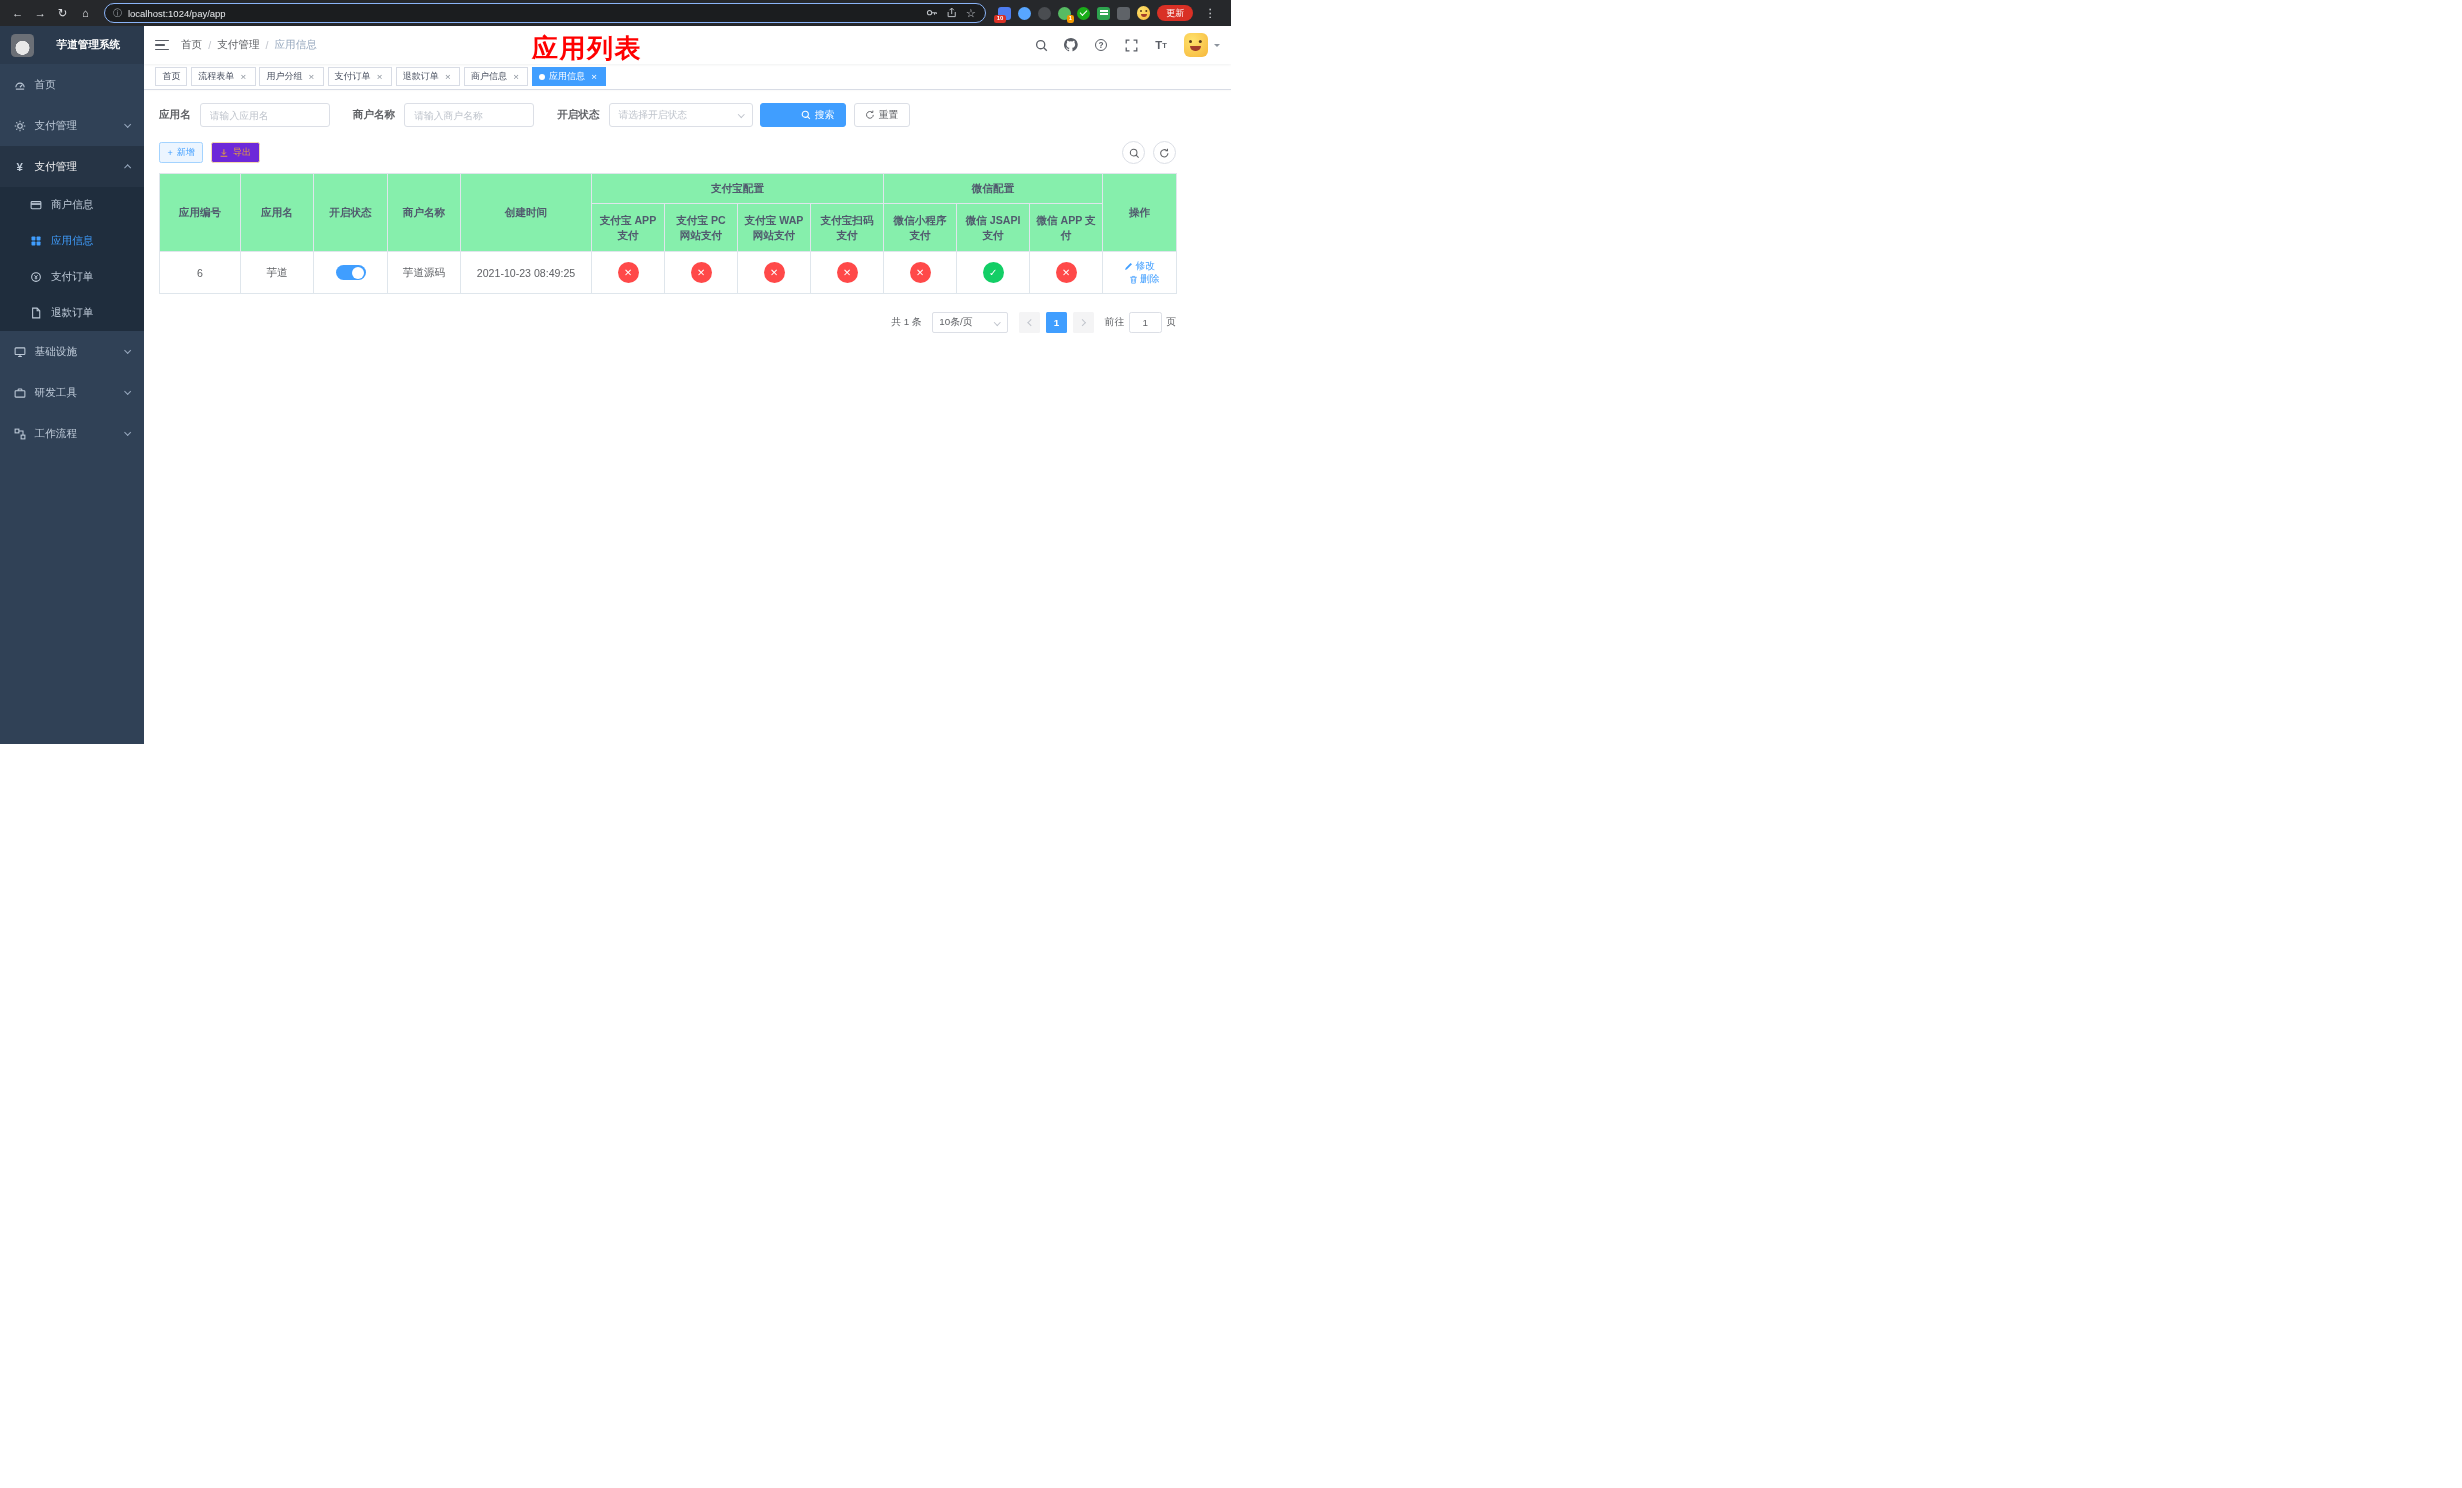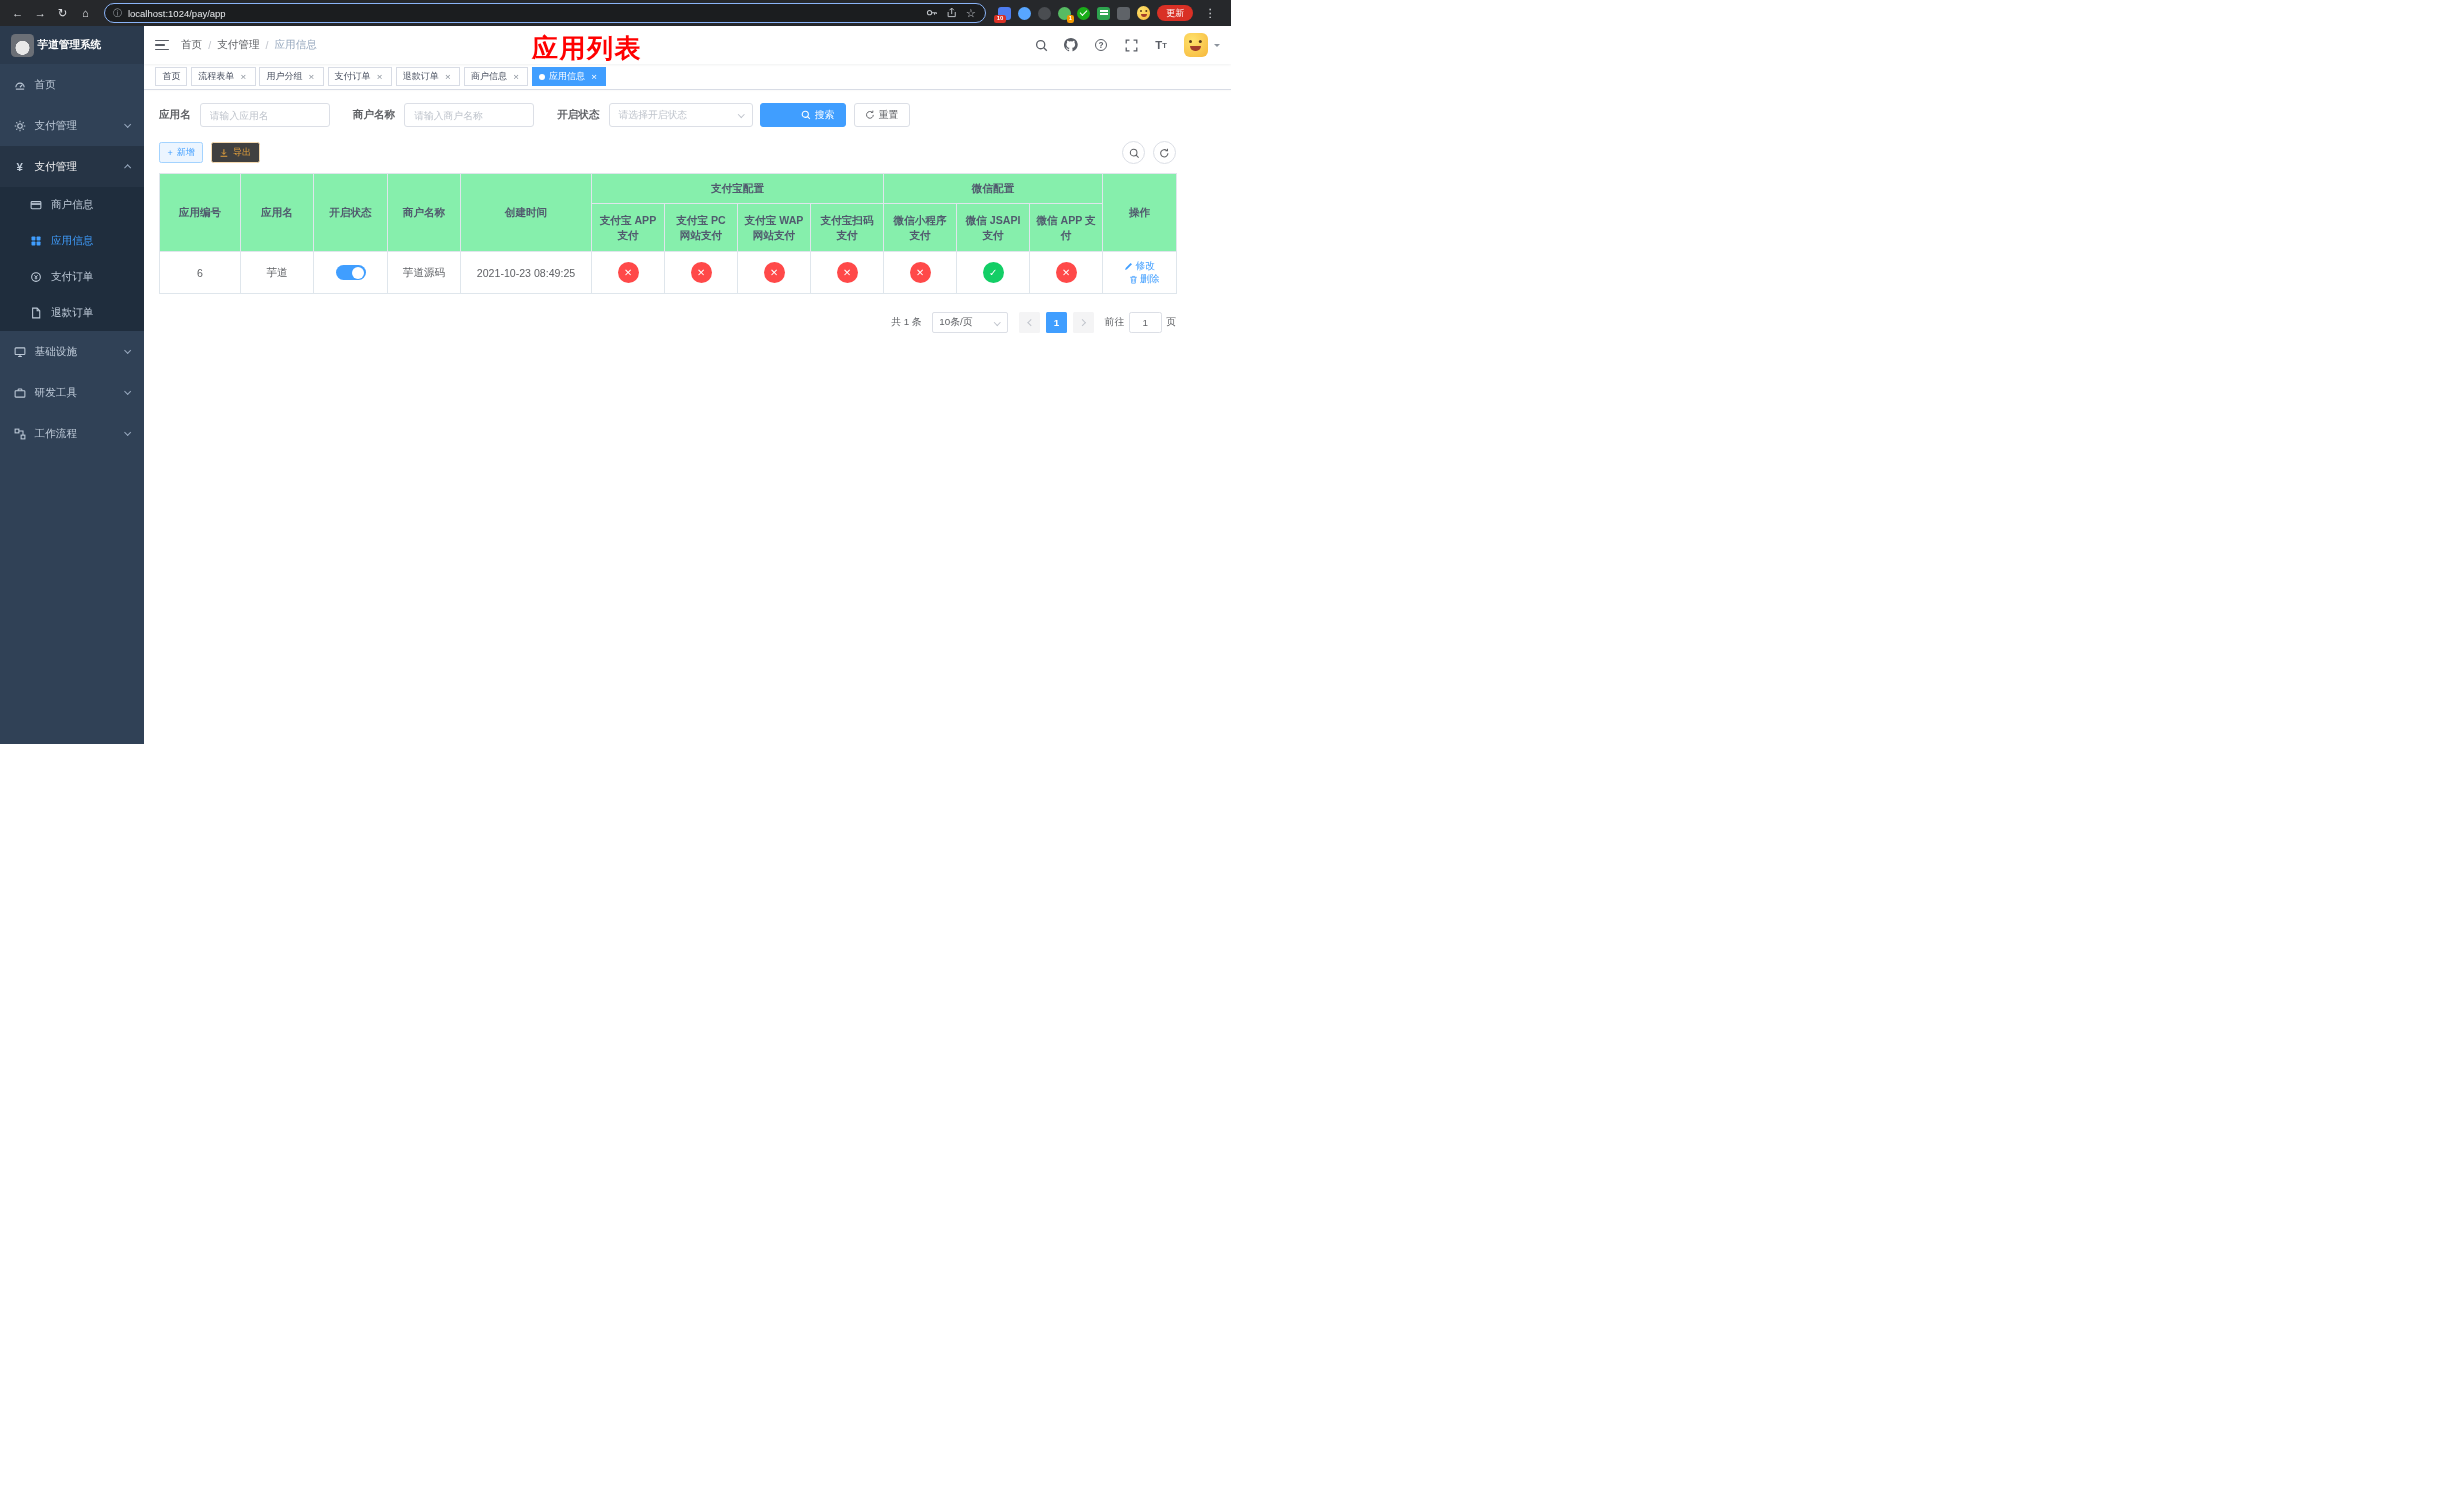--- a/index.html
+++ b/index.html
@@ -31,21 +31,21 @@
                          background: #5b3a1a; box-shadow: 5.3px 0 0 #5b3a1a; }
   .emoji.small::after { content: ""; position: absolute; left: 3.8px; top: 7.6px; width: 6px; height: 3px;
                         border-radius: 0 0 6px 6px; background: #a33d2a; }
   .update-btn { background: #d93025; color: #fff; font-size: 9px; height: 16.7px; line-height: 16.7px; padding: 0 9px;
                 border-radius: 9px; flex: none; cursor: pointer; }
   .more-dots { color: #dfe1e5; font-size: 11.4px; padding: 0 4.5px; cursor: pointer; }
 
   
   .app { display: flex; height: 719px; }
   .sidebar { width: 144px; background: #304156; flex: none; display: flex; flex-direction: column; }
-  .logo-row { height: 38px; display: flex; align-items: center; gap: 4px; padding: 0 10.6px; background: #2b3a4d; cursor: pointer; }
+  .logo-row { height: 38px; display: flex; align-items: center; gap: 23px; padding: 0 10.6px; background: #2b3a4d; cursor: pointer; }
   .logo-img { width: 23px; height: 23px; border-radius: 4.5px; background: radial-gradient(circle at 50% 60%, #e8e8e8 0 38%, #6b6f76 40% 100%); flex: none; }
   .logo-title { color: #fff; font-size: 10.6px; font-weight: bold; white-space: nowrap; }
   .menu { flex: 1; overflow: hidden; }
   .menu-item { height: 41px; display: flex; align-items: center; gap: 9px; padding: 0 13.6px; color: #bfcbd9; font-size: 10.6px; cursor: pointer; }
   .menu-item svg, .menu-item .yen { width: 12px; height: 12px; flex: none; color: #bfcbd9; }
   .menu-item .yen { font-size: 11.4px; font-weight: bold; line-height: 12px; text-align: center; }
   .menu-item .label { flex: 1; }
   .menu-item.parent-open { background: #263445; color: #f4f4f5; }
   .submenu { background: #1f2d3d; }
   .submenu .menu-item { height: 36px; padding-left: 30px; }
@@ -105,21 +105,21 @@
                border-bottom: 1.1px solid #c0c4cc; transform: rotate(45deg); margin-top: -1.5px; }
   .btn { height: 24px; border-radius: 3px; border: 0.8px solid transparent; font-size: 9.8px; display: inline-flex; align-items: center;
          gap: 3.8px; padding: 0 10.6px; cursor: pointer; background: #fff; font-family: inherit; }
   .btn-primary { background: #409eff; border-color: #409eff; color: #fff; margin-right: 7.6px; padding-left: 40px; }
   .btn-default { border-color: #dcdfe6; color: #606266; }
   .btn svg { width: 9.8px; height: 9.8px; }
 
   .toolbar-row { display: flex; align-items: center; margin-bottom: 9px; }
   .btn-mini { height: 21px; font-size: 9px; padding: 0 7.6px; border-radius: 2.3px; }
   .btn-plain-primary { background: #ecf5ff; border-color: #a3d3ff; color: #409eff; margin-right: 7.6px; }
-  .btn-plain-warning { background: #404040; border-color: #f5dab1; color: #e6a23c; }
+  .btn-plain-warning { background: #6d28d9; border-color: #f5dab1; color: #e6a23c; }
   .toolbar-right { margin-left: auto; display: flex; gap: 7.6px; }
   .circle-btn { width: 23px; height: 23px; border-radius: 50%; border: 0.8px solid #dcdfe6; background: #fff; display: flex;
                 align-items: center; justify-content: center; color: #606266; cursor: pointer; }
   .circle-btn svg { width: 10.6px; height: 10.6px; }
 
   
   table { border-collapse: collapse; table-layout: fixed; width: 1017px; font-size: 10.6px; }
   th, td { border: 0.8px solid #dfe6ec; text-align: center; vertical-align: middle; padding: 4.5px 6px; }
   thead th { background: #86efac; color: #515a6e; font-weight: bold; }
   thead tr.group-row th { height: 30px; }

